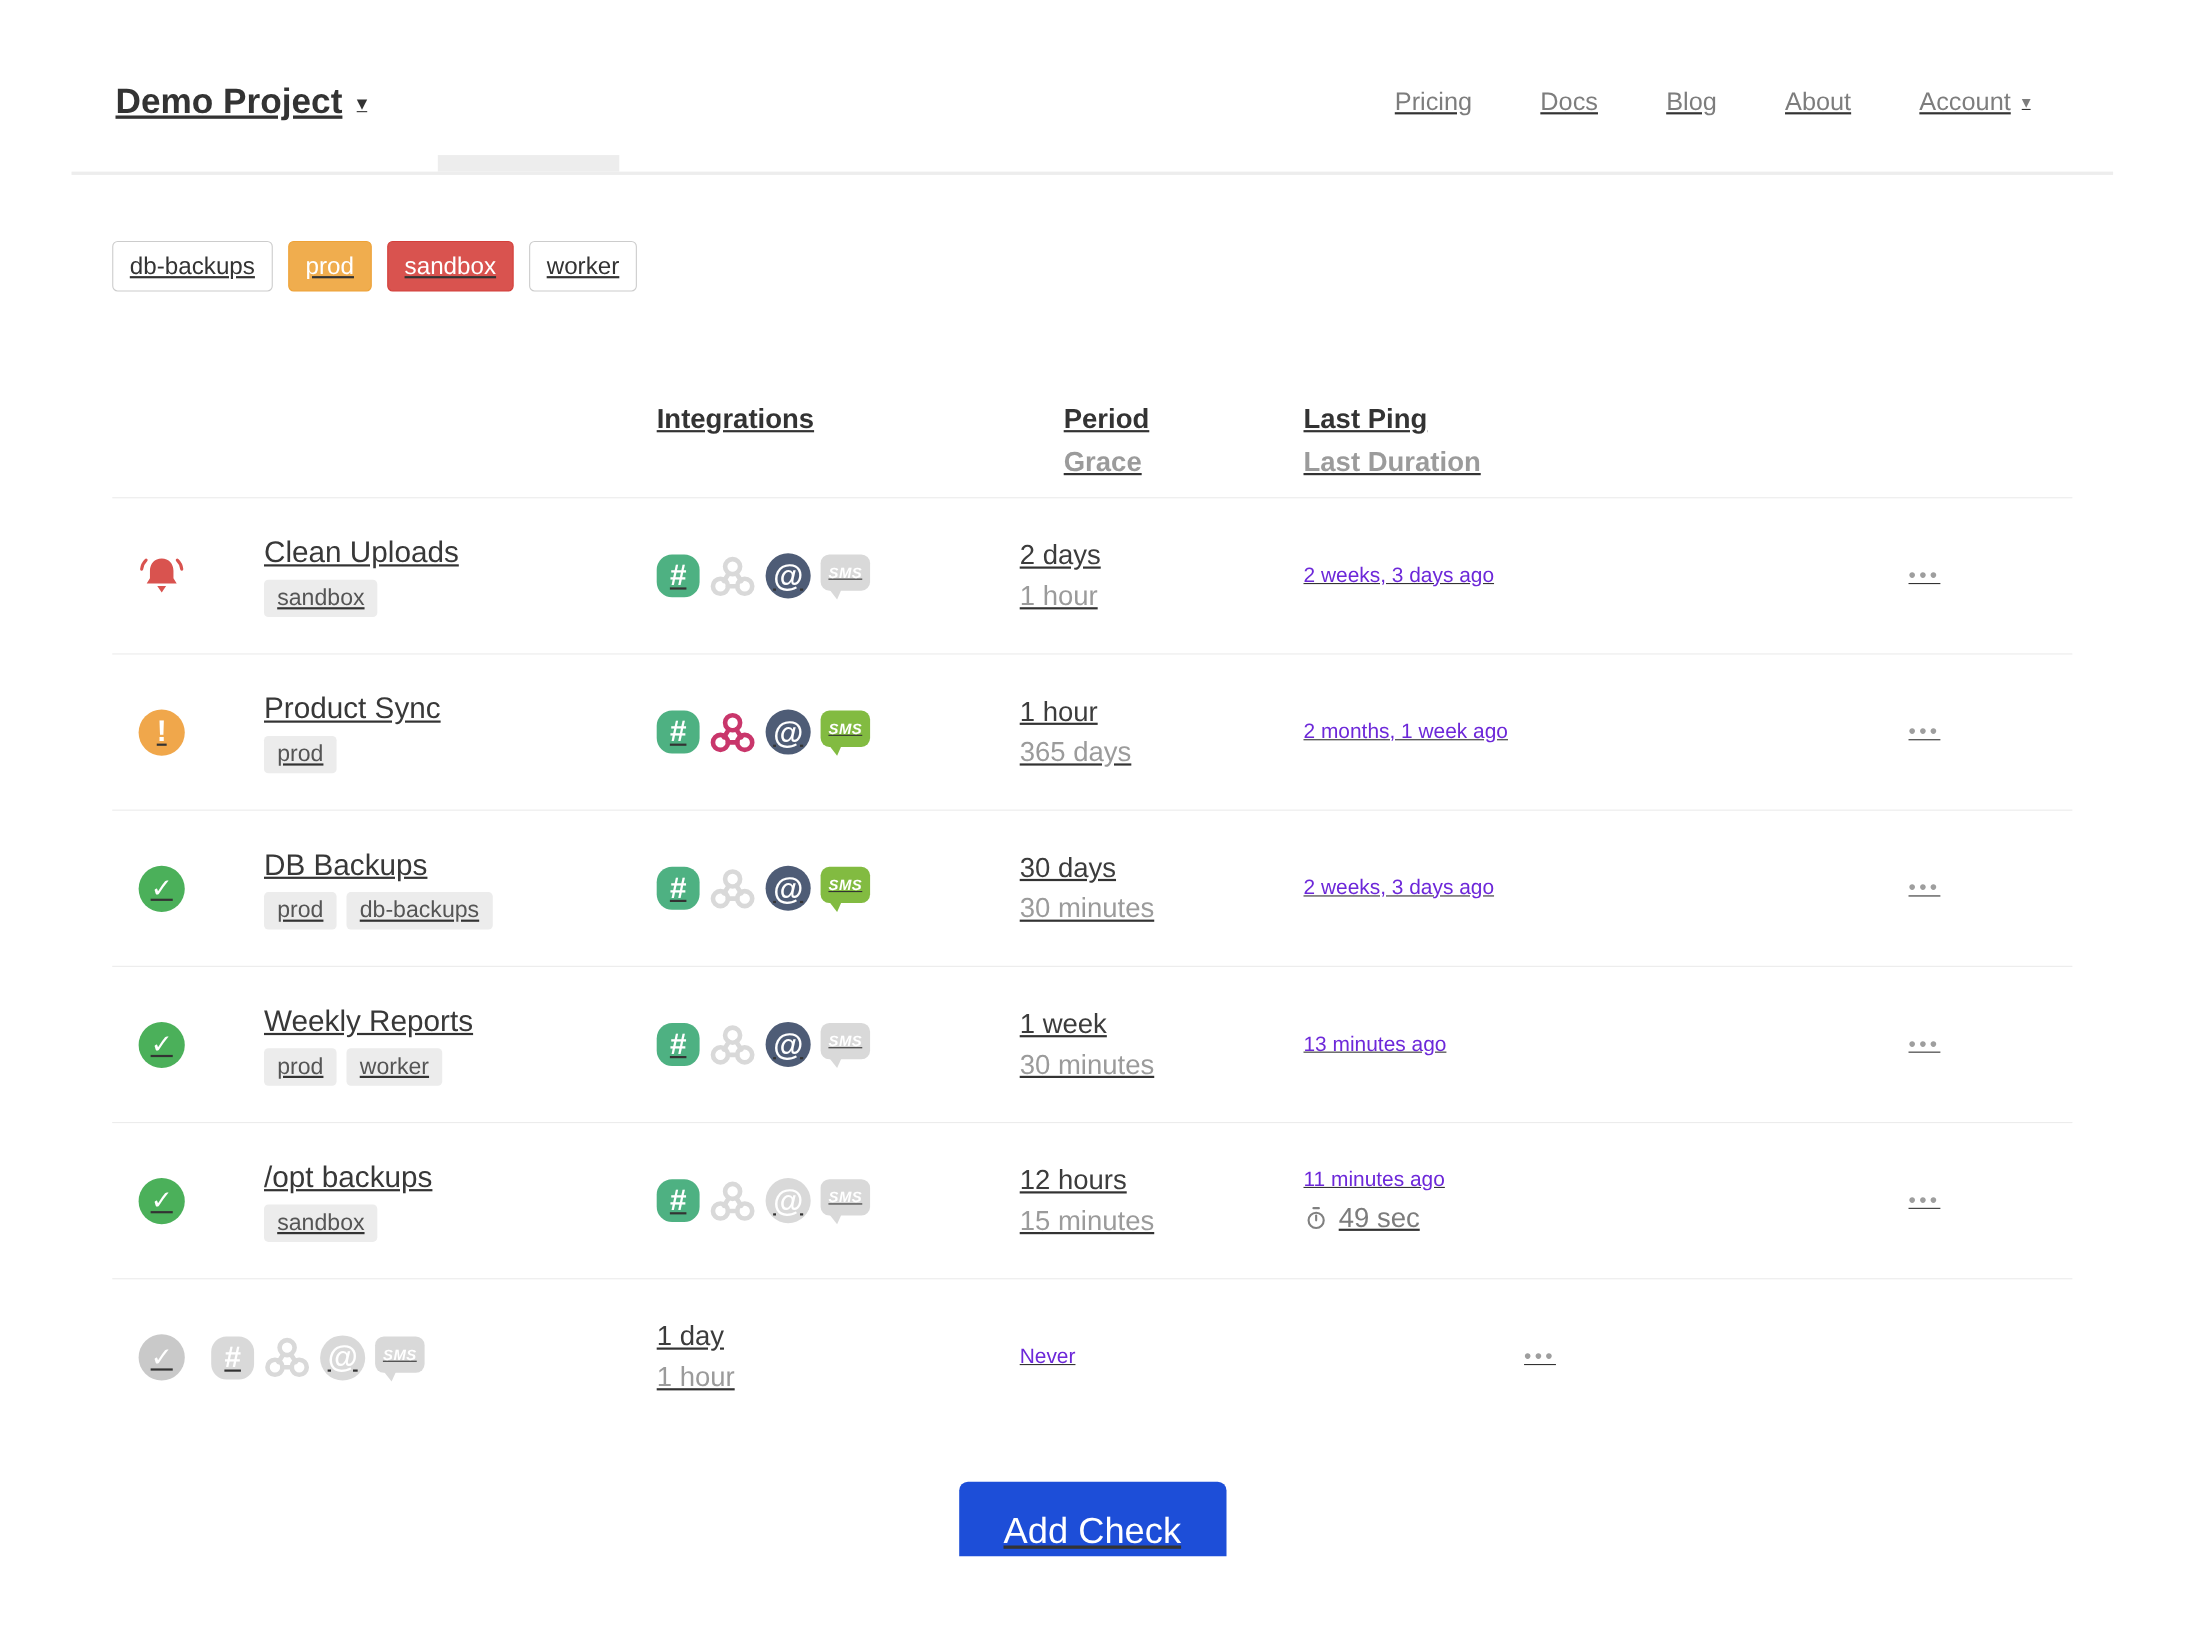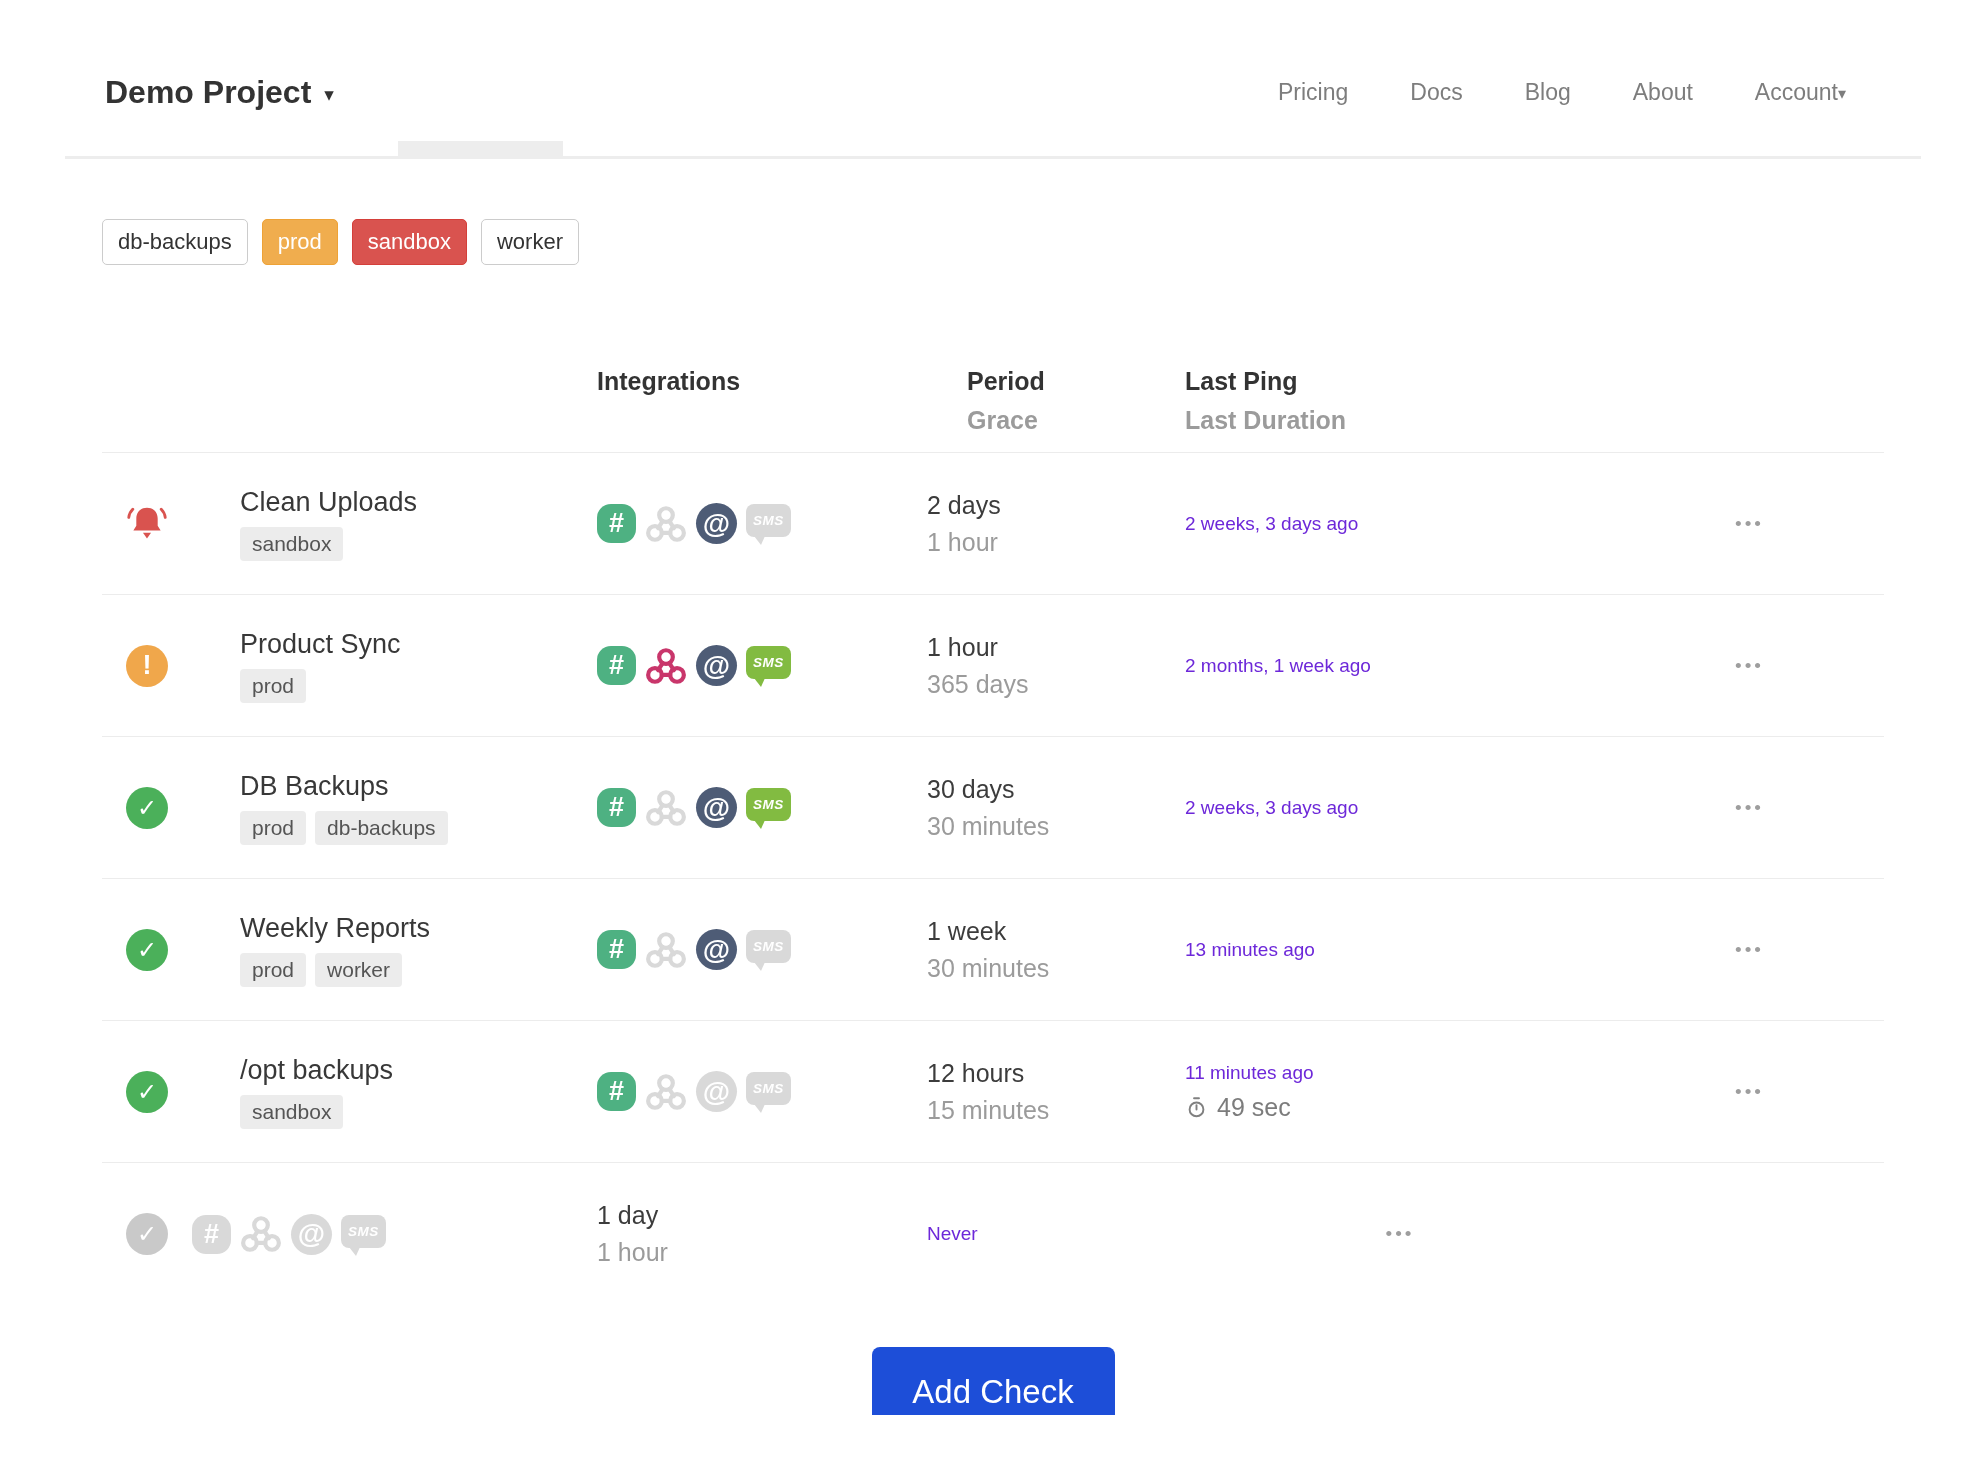--- a/index.html
+++ b/index.html
@@ -1,33 +1,33 @@
 <!DOCTYPE html>
 <html><head>
 <meta charset="utf-8">
 <style>
   * { box-sizing: border-box; }
   html,body { margin:0; padding:0; background:#fff; }
   body { font-family:"Liberation Sans","DejaVu Sans",sans-serif; color:#333; }
-  .page { width:1986px; height:1415px; overflow:hidden; background:#fff; }
+  .page { width:1986px; height:1415px; overflow:hidden; background:#fff;text-decoration:underline; }
 
   
   .nav-outer { margin:0 65px; height:159px; border-bottom:3px solid #ededed;
                position:relative; display:flex; align-items:center;
                padding:28px 75px 0 40px; }
   .brand { display:flex; align-items:center; gap:13px; cursor:pointer; }
   .brand-label { font-size:32px; font-weight:700; color:#333; }
   .caret { color:#333; font-size:19px; line-height:1; margin-top:5px; }
   .tabs { display:flex; gap:64px; margin-left:82px; }
   .tab { font-size:23px; color:#7d7d7d; letter-spacing:.6px; cursor:pointer; }
   .tab.active { color:#222; }
   .tab-indicator { position:absolute; left:333px; bottom:0; width:165px; height:15px; background:#ededed; }
   .navlinks { margin-left:auto; display:flex; gap:62px; align-items:center; }
   .navlink { font-size:23px; color:#7d7d7d; cursor:pointer; }
-  .account { display:flex; align-items:center; cursor:pointer;text-align:center; }
+  .account { display:flex; align-items:center; gap:10px; cursor:pointer;text-align:center; }
   .account .caret { color:#7d7d7d; font-size:16px; margin-top:3px; }
 
   .container { width:1782px; margin:0 auto; }
 
   
   .toolbar { margin-top:52px; height:62px; position:relative; display:flex; align-items:center; }
   .tagbtns { display:flex; gap:14px; }
   .tagbtn { font-size:22px; padding:9px 15px; border-radius:5px; border:1.5px solid #ccc;
             background:#fff; color:#333; cursor:pointer; font-family:inherit; }
   .tagbtn.warning { background:#f0ad4e; border-color:#eea236; color:#fff; }

